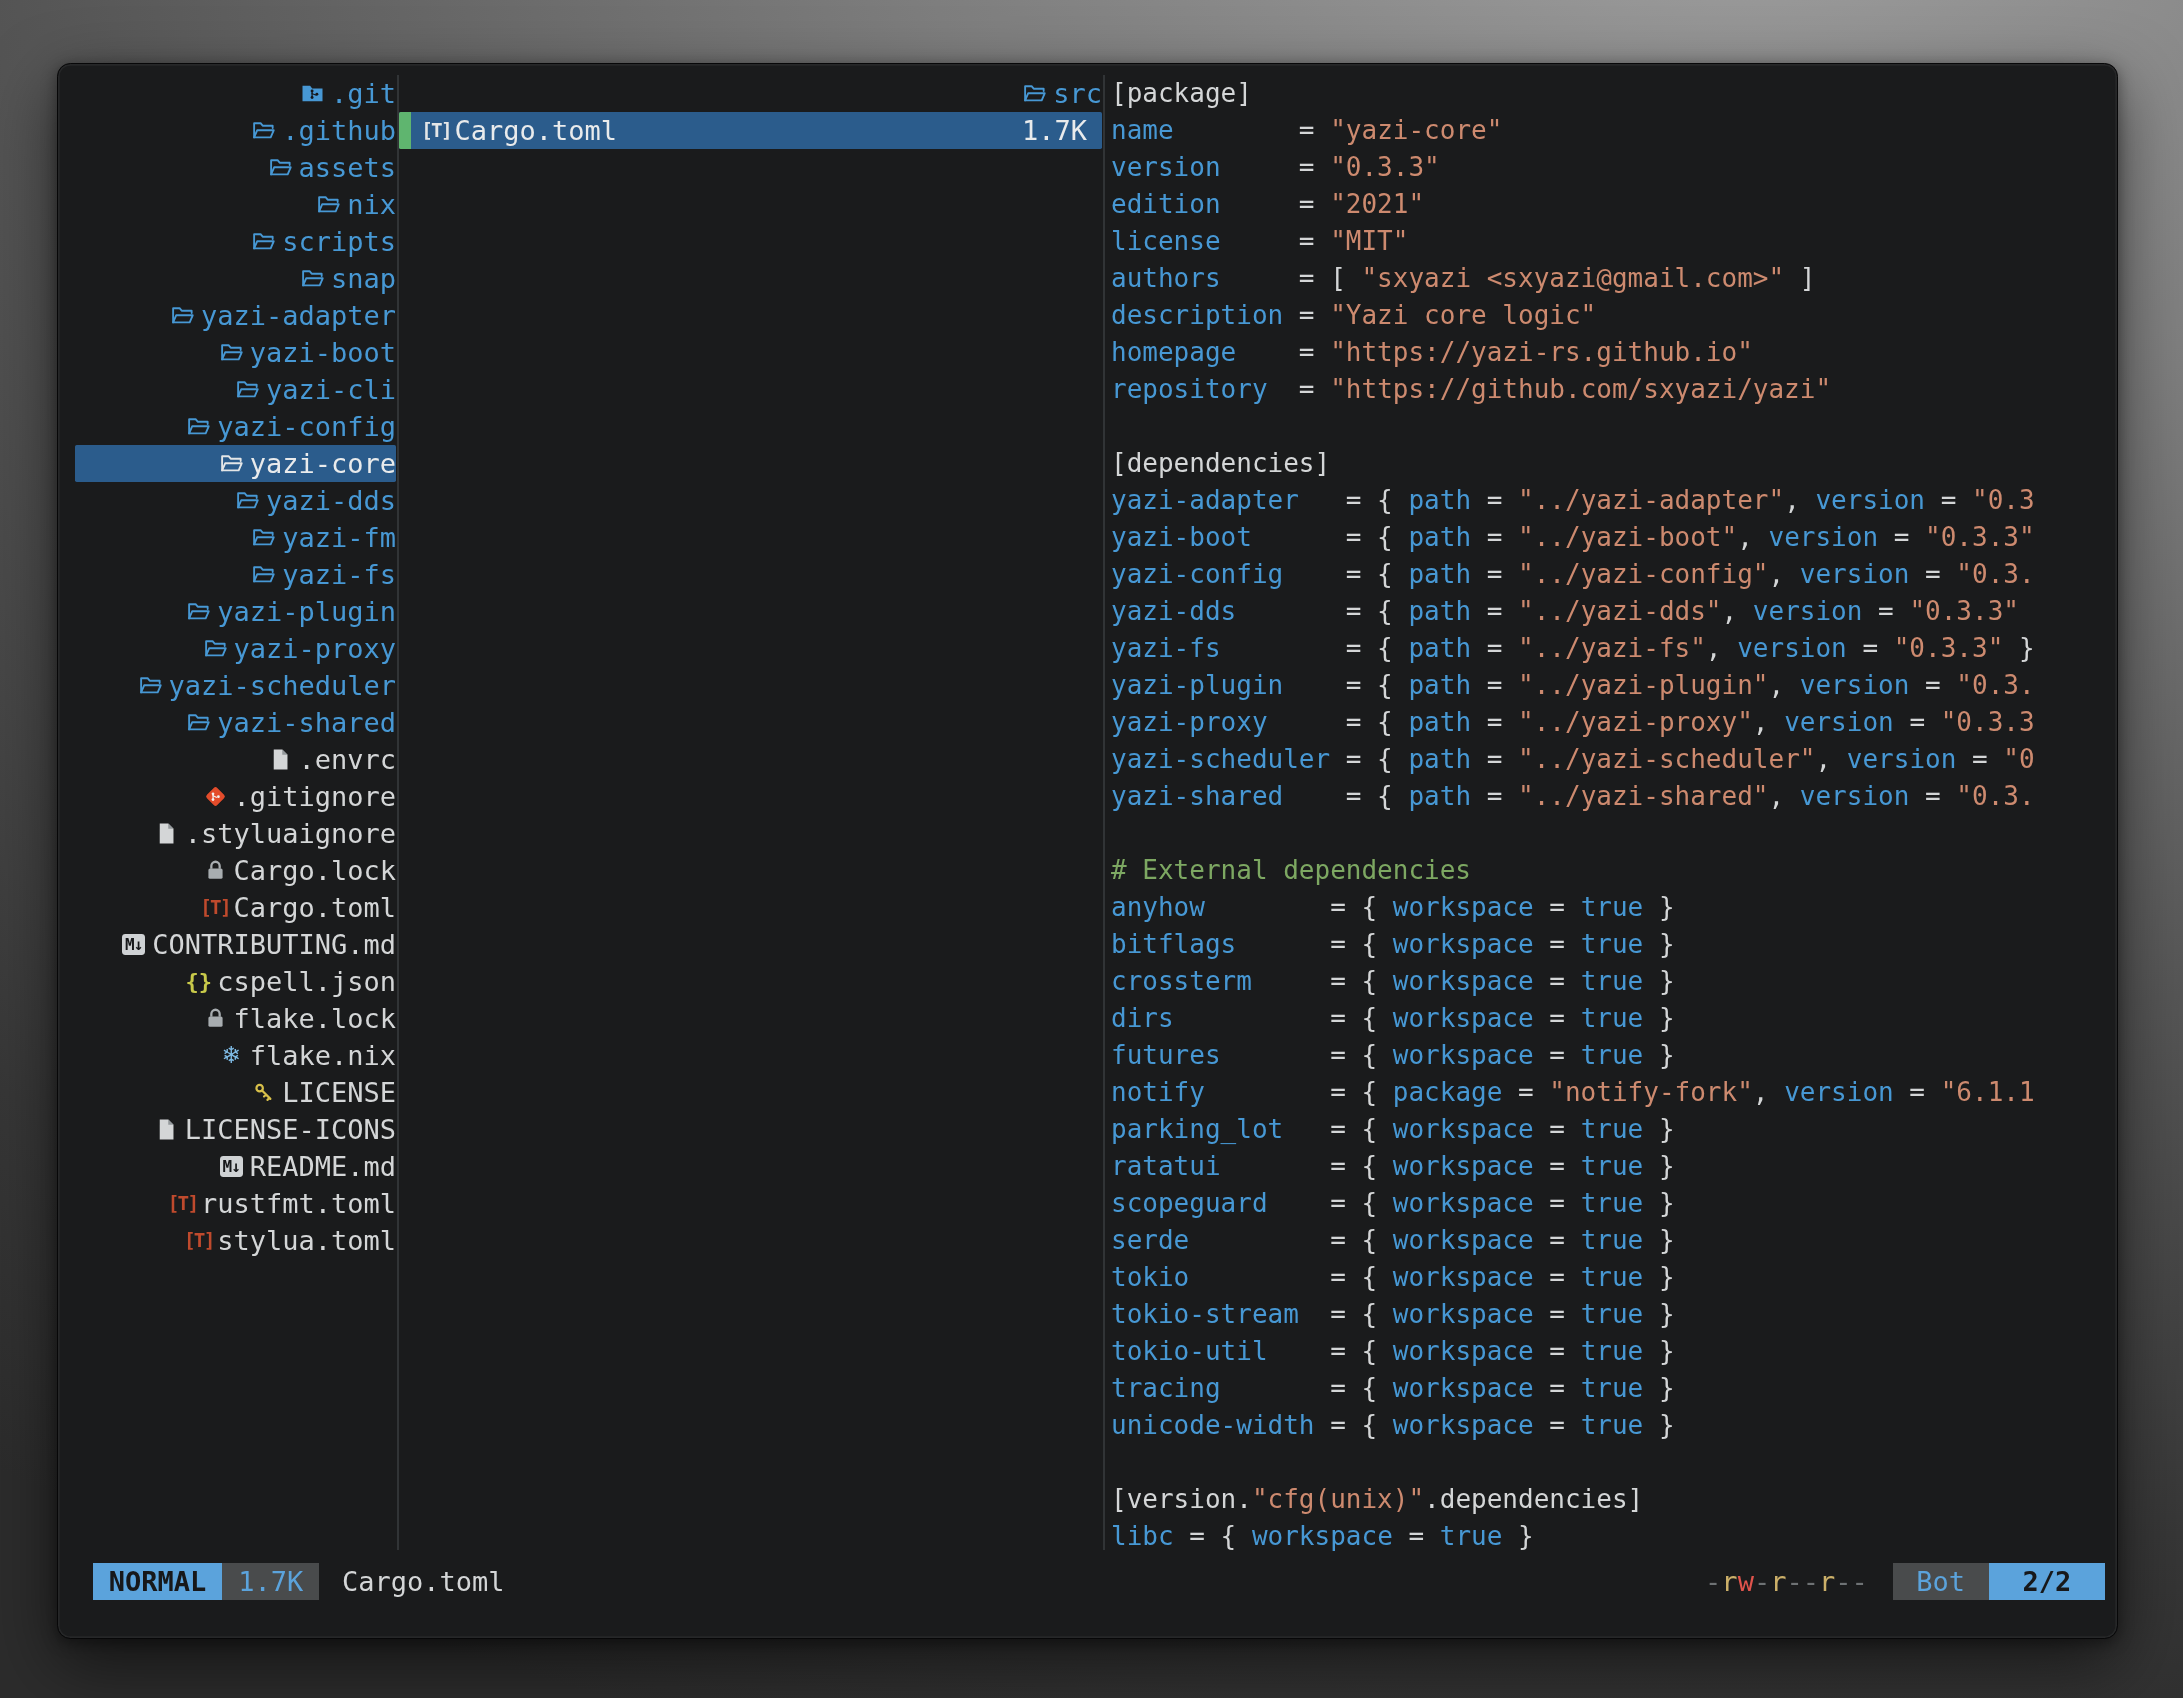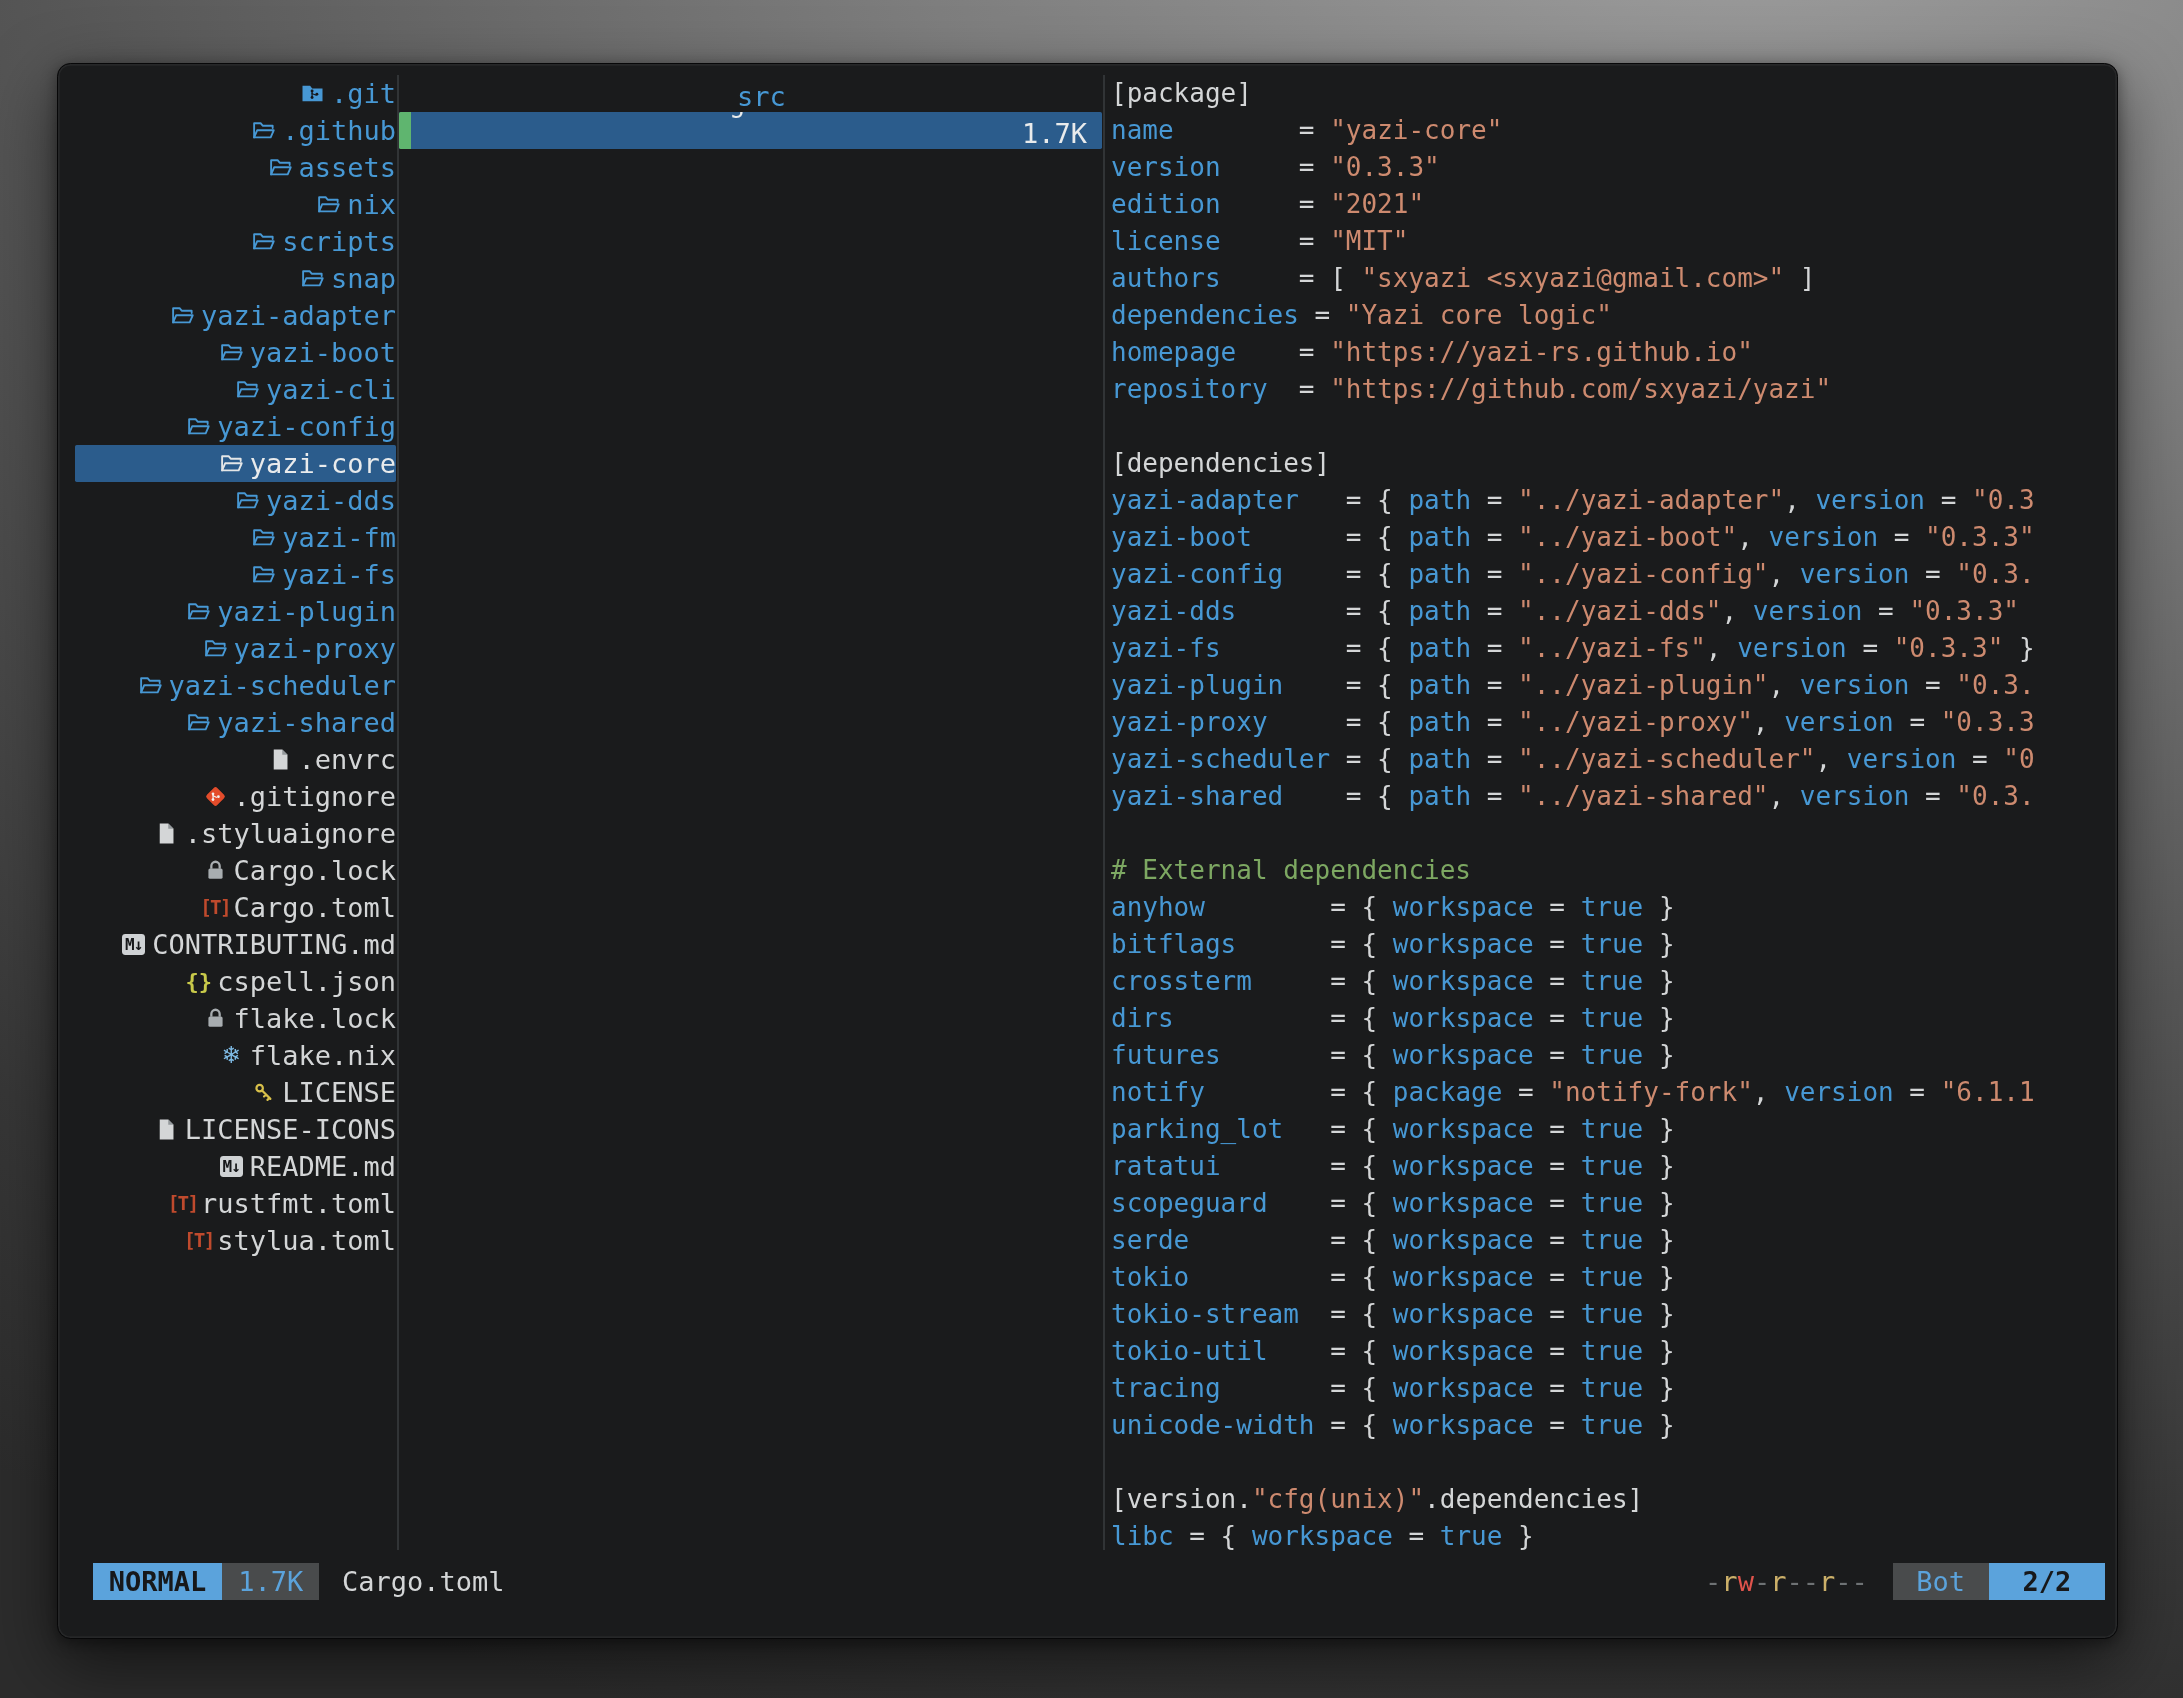--- a/index.html
+++ b/index.html
@@ -22,21 +22,21 @@
   .vsep{position:absolute;top:11px;width:1.7px;height:1475px;background:var(--separator);}
   #sep-left{left:339px;} #sep-right{left:1045px;}
 
   .pane{position:absolute;top:11px;}
   #left-pane{left:17px;width:321px;}
   #middle-pane{left:341px;width:703px;}
   #preview-pane{left:1053px;width:1000px;height:1495px;overflow:hidden;}
 
   .row{position:relative;display:flex;align-items:center;height:37px;font-size:27px;
     padding-left:14.3px;border-radius:1.7px;white-space:nowrap;overflow:hidden;justify-content:flex-end;}
-  #middle-pane .row{padding-left:22px;flex-direction:column;}
+  #middle-pane .row{padding-left:22px;}
   .row.selected{background:var(--selection-bg);}
   .row .marker{position:absolute;left:0;top:0;width:11.7px;height:100%;background:var(--green-marker);}
   .icon{display:inline-flex;align-items:center;justify-content:center;width:30px;height:34px;margin-right:3.4px;flex:0 0 30px;}
   .icon svg{width:25px;height:25px;display:block;}
   .label{letter-spacing:0;}
   .label.dir{color:var(--blue);}
   .label.file{color:var(--text);}
   .row.selected .label{color:var(--selection-text);}
   .row.selected .icon{color:#e4e6e7 !important;}
   .size{margin-left:auto;padding-right:15px;color:var(--selection-text);font-size:27px;}
@@ -377,21 +377,21 @@
         </div>
       </div>
     <div class="vsep" id="sep-right"></div>
     <div class="pane" id="preview-pane">
         <div class="pline"><span class="tp">[package]</span></div>
         <div class="pline"><span class="tk">name</span><span class="tp">        = </span><span class="ts">"yazi-core"</span></div>
         <div class="pline"><span class="tk">version</span><span class="tp">     = </span><span class="ts">"0.3.3"</span></div>
         <div class="pline"><span class="tk">edition</span><span class="tp">     = </span><span class="ts">"2021"</span></div>
         <div class="pline"><span class="tk">license</span><span class="tp">     = </span><span class="ts">"MIT"</span></div>
         <div class="pline"><span class="tk">authors</span><span class="tp">     = [ </span><span class="ts">"sxyazi &lt;sxyazi@gmail.com&gt;"</span><span class="tp"> ]</span></div>
-        <div class="pline"><span class="tk">dependencies</span><span class="tp"> = </span><span class="ts">"Yazi core logic"</span></div>
+        <div class="pline"><span class="tk">description</span><span class="tp"> = </span><span class="ts">"Yazi core logic"</span></div>
         <div class="pline"><span class="tk">homepage</span><span class="tp">    = </span><span class="ts">"https://yazi-rs.github.io"</span></div>
         <div class="pline"><span class="tk">repository</span><span class="tp">  = </span><span class="ts">"https://github.com/sxyazi/yazi"</span></div>
         <div class="pline"></div>
         <div class="pline"><span class="tp">[dependencies]</span></div>
         <div class="pline"><span class="tk">yazi-adapter</span><span class="tp">   = { </span><span class="tk">path</span><span class="tp"> = </span><span class="ts">"../yazi-adapter"</span><span class="tp">, </span><span class="tk">version</span><span class="tp"> = </span><span class="ts">"0.3</span></div>
         <div class="pline"><span class="tk">yazi-boot</span><span class="tp">      = { </span><span class="tk">path</span><span class="tp"> = </span><span class="ts">"../yazi-boot"</span><span class="tp">, </span><span class="tk">version</span><span class="tp"> = </span><span class="ts">"0.3.3"</span></div>
         <div class="pline"><span class="tk">yazi-config</span><span class="tp">    = { </span><span class="tk">path</span><span class="tp"> = </span><span class="ts">"../yazi-config"</span><span class="tp">, </span><span class="tk">version</span><span class="tp"> = </span><span class="ts">"0.3.</span></div>
         <div class="pline"><span class="tk">yazi-dds</span><span class="tp">       = { </span><span class="tk">path</span><span class="tp"> = </span><span class="ts">"../yazi-dds"</span><span class="tp">, </span><span class="tk">version</span><span class="tp"> = </span><span class="ts">"0.3.3"</span></div>
         <div class="pline"><span class="tk">yazi-fs</span><span class="tp">        = { </span><span class="tk">path</span><span class="tp"> = </span><span class="ts">"../yazi-fs"</span><span class="tp">, </span><span class="tk">version</span><span class="tp"> = </span><span class="ts">"0.3.3"</span><span class="tp"> }</span></div>
         <div class="pline"><span class="tk">yazi-plugin</span><span class="tp">    = { </span><span class="tk">path</span><span class="tp"> = </span><span class="ts">"../yazi-plugin"</span><span class="tp">, </span><span class="tk">version</span><span class="tp"> = </span><span class="ts">"0.3.</span></div>

